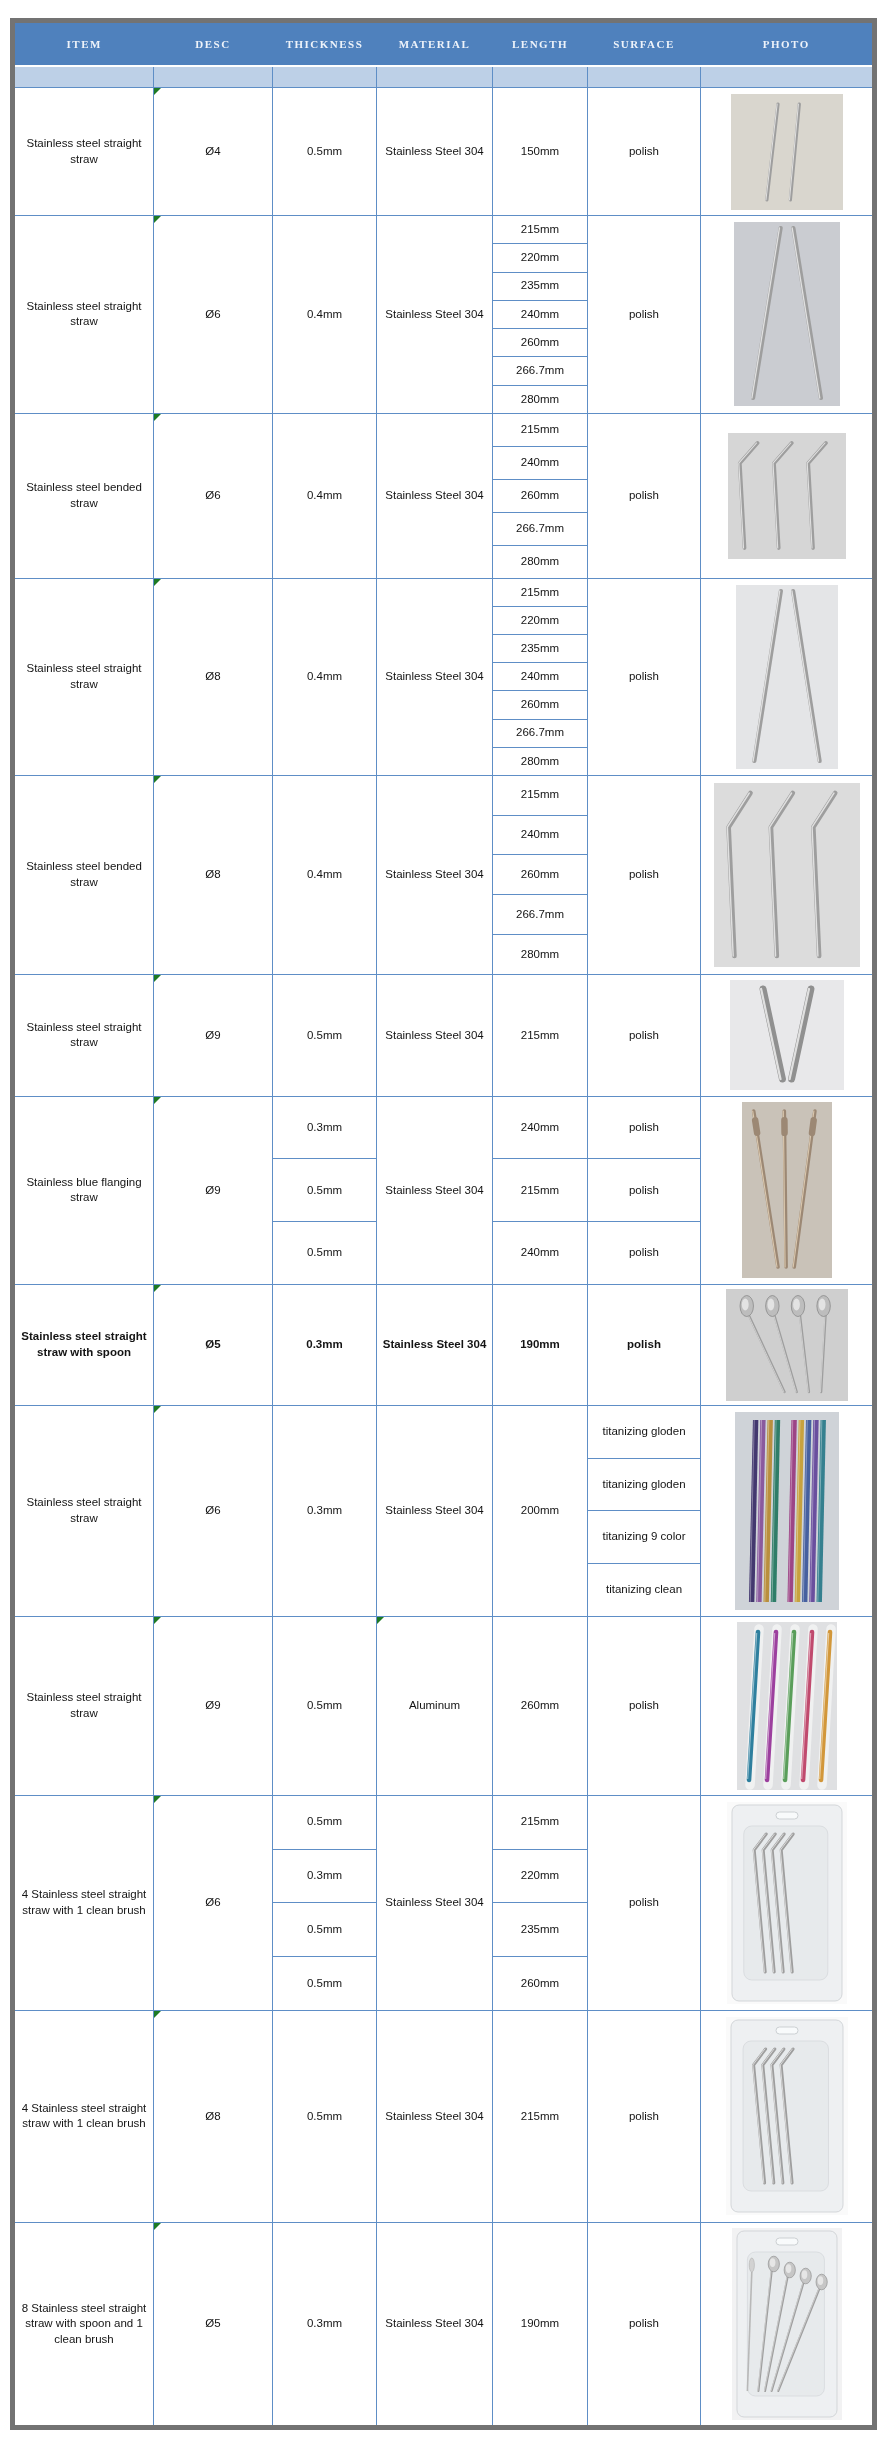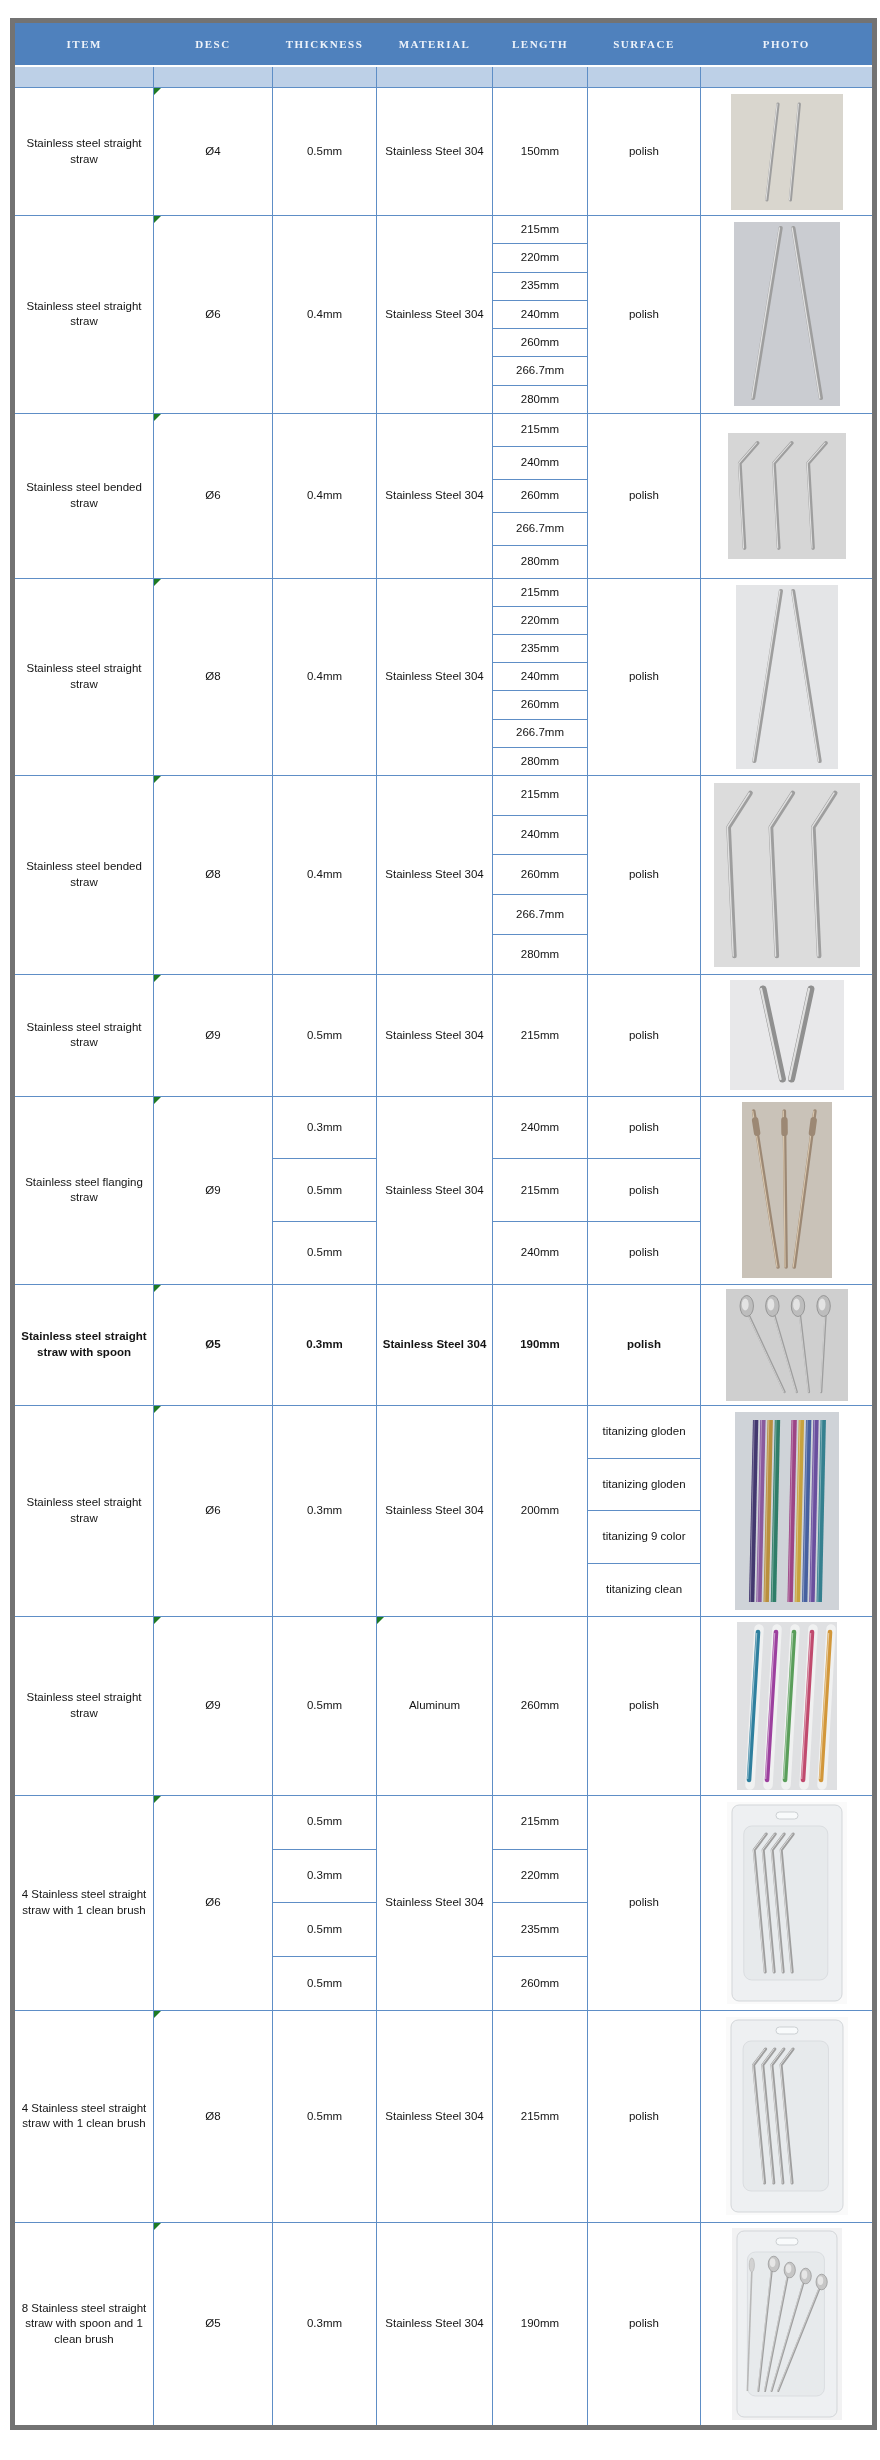--- a/index.html
+++ b/index.html
@@ -241,21 +241,21 @@
                 <rect width="114" height="110" fill="#e8e8ea"></rect>
                 <line x1="33.059999999999995" y1="9" x2="52.440000000000005" y2="99" stroke="#909090" stroke-width="7" stroke-linecap="round"></line>
                 <line x1="31.099999999999994" y1="9" x2="50.480000000000004" y2="99" stroke="#e0e0e0" stroke-width="2.24" stroke-linecap="round"></line>
                 <line x1="80.94" y1="9" x2="61.56" y2="99" stroke="#909090" stroke-width="7" stroke-linecap="round"></line>
                 <line x1="78.98" y1="9" x2="59.6" y2="99" stroke="#e0e0e0" stroke-width="2.24" stroke-linecap="round"></line>
               </svg>
             </div>
           </td>
         </tr>
         <tr style="height: 62.67px;">
-          <td rowspan="3">Stainless steel flanging straw</td>
+          <td rowspan="3">Stainless blue flanging straw</td>
           <td rowspan="3">Ø9<span class="note"></span></td>
           <td>0.3mm</td>
           <td rowspan="3">Stainless Steel 304</td>
           <td>240mm</td>
           <td>polish</td>
           <td class="photo-cell" rowspan="3">
             <div class="photo-wrap">
               <svg role="img" aria-label="three flanging straws fanned out" width="90" height="176" viewBox="0 0 90 176">
                 <rect width="90" height="176" fill="#c9c2b8"></rect>
                 <line x1="11.700000000000001" y1="9" x2="36" y2="165" stroke="#9c8874" stroke-width="3.6" stroke-linecap="round"></line>

